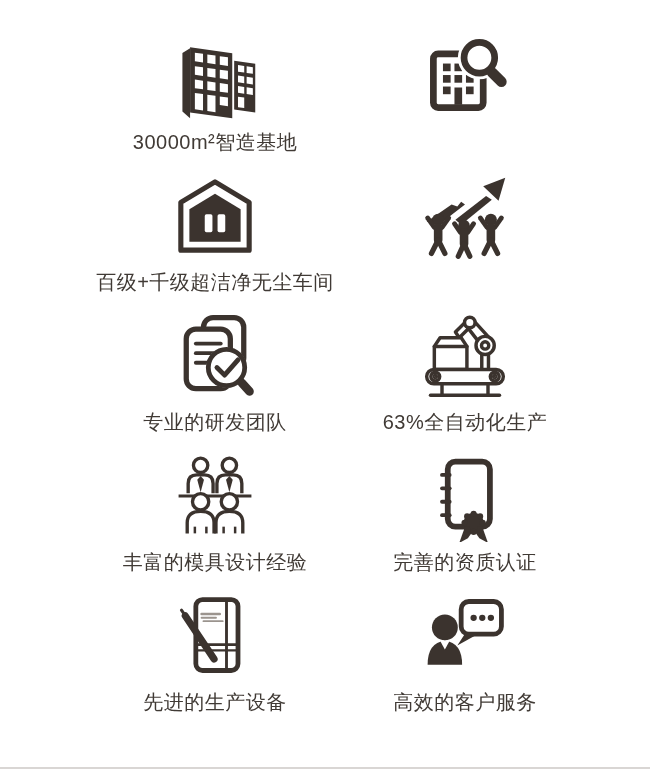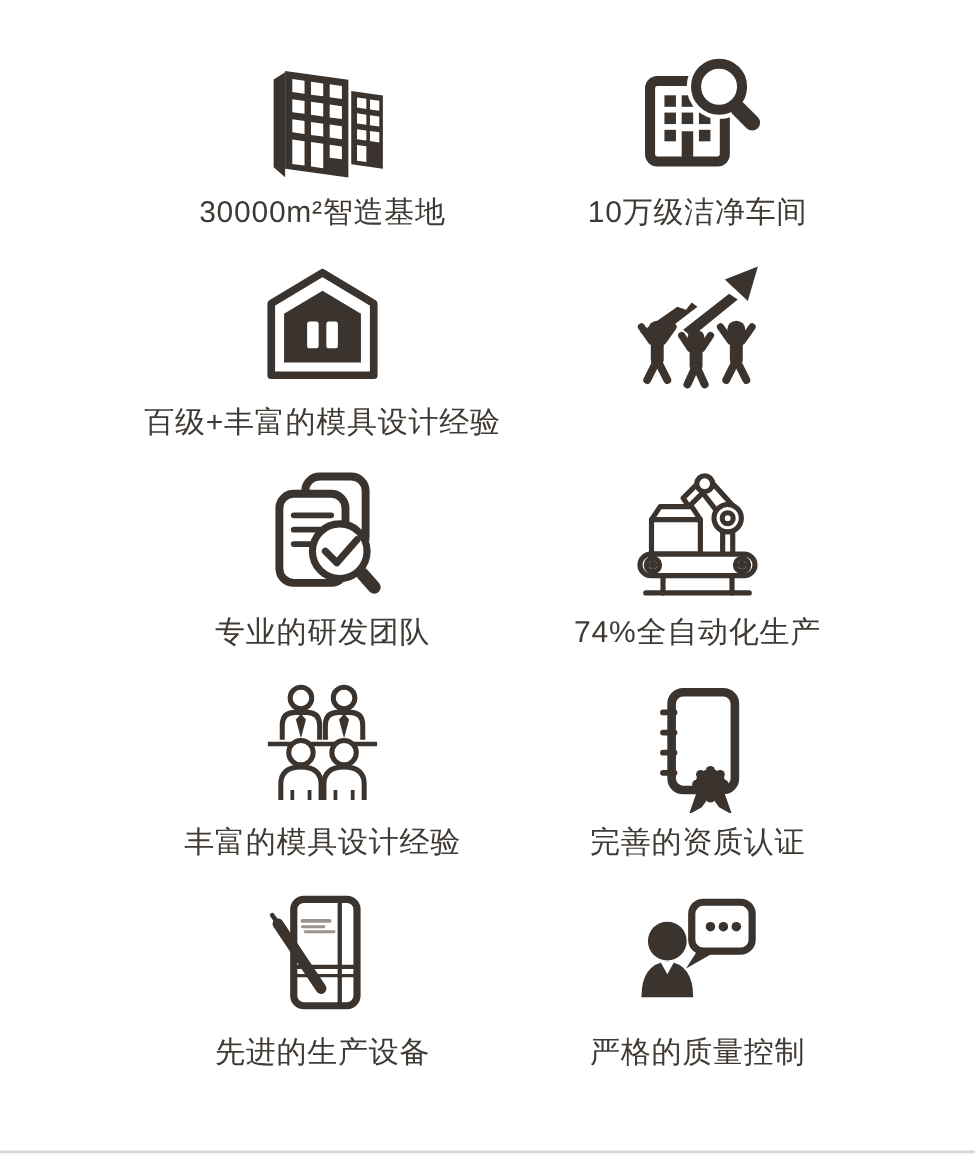--- a/index.html
+++ b/index.html
@@ -103,33 +103,32 @@
           <rect x="25" y="59" width="8" height="8"></rect>
             <rect x="49" y="59" width="8" height="8"></rect>
           <rect x="37" y="60" width="8" height="18"></rect>
         </g>
         <circle cx="63" cy="29" r="16" fill="#ffffff" stroke="#ffffff" stroke-width="13"></circle>
         <line x1="74" y1="41" x2="87" y2="54" stroke="#ffffff" stroke-width="17" stroke-linecap="round"></line>
         <circle cx="63" cy="29" r="16" fill="#ffffff" stroke="#3b332e" stroke-width="7"></circle>
         <line x1="76" y1="44" x2="86" y2="54" stroke="#3b332e" stroke-width="11" stroke-linecap="round"></line>
       </svg>
     </div>
-    <div class="feature-label">10万级洁净车间</div>
   </div>
 
   <div class="feature-item">
     <div class="icon-box">
       <svg viewBox="0 0 96 96" width="82" height="82">
         <path d="M48,8 L88,32 V88 H8 V32 Z" fill="#ffffff" stroke="#3b332e" stroke-width="6" stroke-linejoin="round"></path>
         <path d="M48,22 L78,40 V78 H18 V40 Z" fill="#3b332e"></path>
         <rect x="36" y="46" width="9" height="21" rx="2" fill="#ffffff"></rect>
         <rect x="51" y="46" width="9" height="21" rx="2" fill="#ffffff"></rect>
       </svg>
     </div>
-    <div class="feature-label">百级+丰富的模具设计经验</div>
+    <div class="feature-label">百级+千级超洁净无尘车间</div>
   </div>
 
   <div class="feature-item">
     <div class="icon-box">
       <svg viewBox="0 0 96 96" width="92" height="92">
         <g fill="#3b332e">
           <path d="M8,54 L34,36 L40,38 L44,33 L48,36 L22,56 Z"></path>
           <path d="M38,52 L70,27 L76,31 L44,57 Z"></path>
           <polygon points="67,17 90,8 83,32"></polygon>
         </g>
@@ -198,21 +197,21 @@
           <circle cx="17" cy="69.5" r="4.6"></circle>
           <circle cx="17" cy="69.5" r="1.1" fill="#3b332e"></circle>
           <circle cx="79" cy="69.5" r="4.6"></circle>
           <circle cx="79" cy="69.5" r="1.1" fill="#3b332e"></circle>
           <line x1="24" y1="77" x2="24" y2="89"></line>
           <line x1="72" y1="77" x2="72" y2="89"></line>
           <line x1="12" y1="89" x2="84" y2="89"></line>
         </g>
       </svg>
     </div>
-    <div class="feature-label">74%全自动化生产</div>
+    <div class="feature-label">63%全自动化生产</div>
   </div>
 
   <div class="feature-item">
     <div class="icon-box">
       <svg viewBox="0 0 96 96" width="92" height="92">
         <g fill="#ffffff" stroke="#3b332e" stroke-width="3.5">
           <circle cx="33" cy="16" r="7.5"></circle>
           <circle cx="63" cy="16" r="7.5"></circle>
           <path d="M20,45 V35 Q20,26 29,26 H37 Q46,26 46,35 V45"></path>
           <path d="M50,45 V35 Q50,26 59,26 H67 Q76,26 76,35 V45"></path>
@@ -292,18 +291,18 @@
         <g fill="#3b332e">
           <circle cx="57" cy="29" r="3.3"></circle>
             <circle cx="66" cy="29" r="3.3"></circle>
             <circle cx="75" cy="29" r="3.3"></circle>
         </g>
         <circle cx="27" cy="39" r="13.5" fill="#3b332e"></circle>
         <path d="M9,78 Q9,55 27,53 Q45,55 45,78 Z" fill="#3b332e"></path>
         <polygon points="22,53 32,53 27,62" fill="#ffffff"></polygon>
       </svg>
     </div>
-    <div class="feature-label">严格的质量控制</div>
+    <div class="feature-label">高效的客户服务</div>
   </div>
 
 </div>
 
 <div class="bottom-line"></div>
 
 </body></html>

